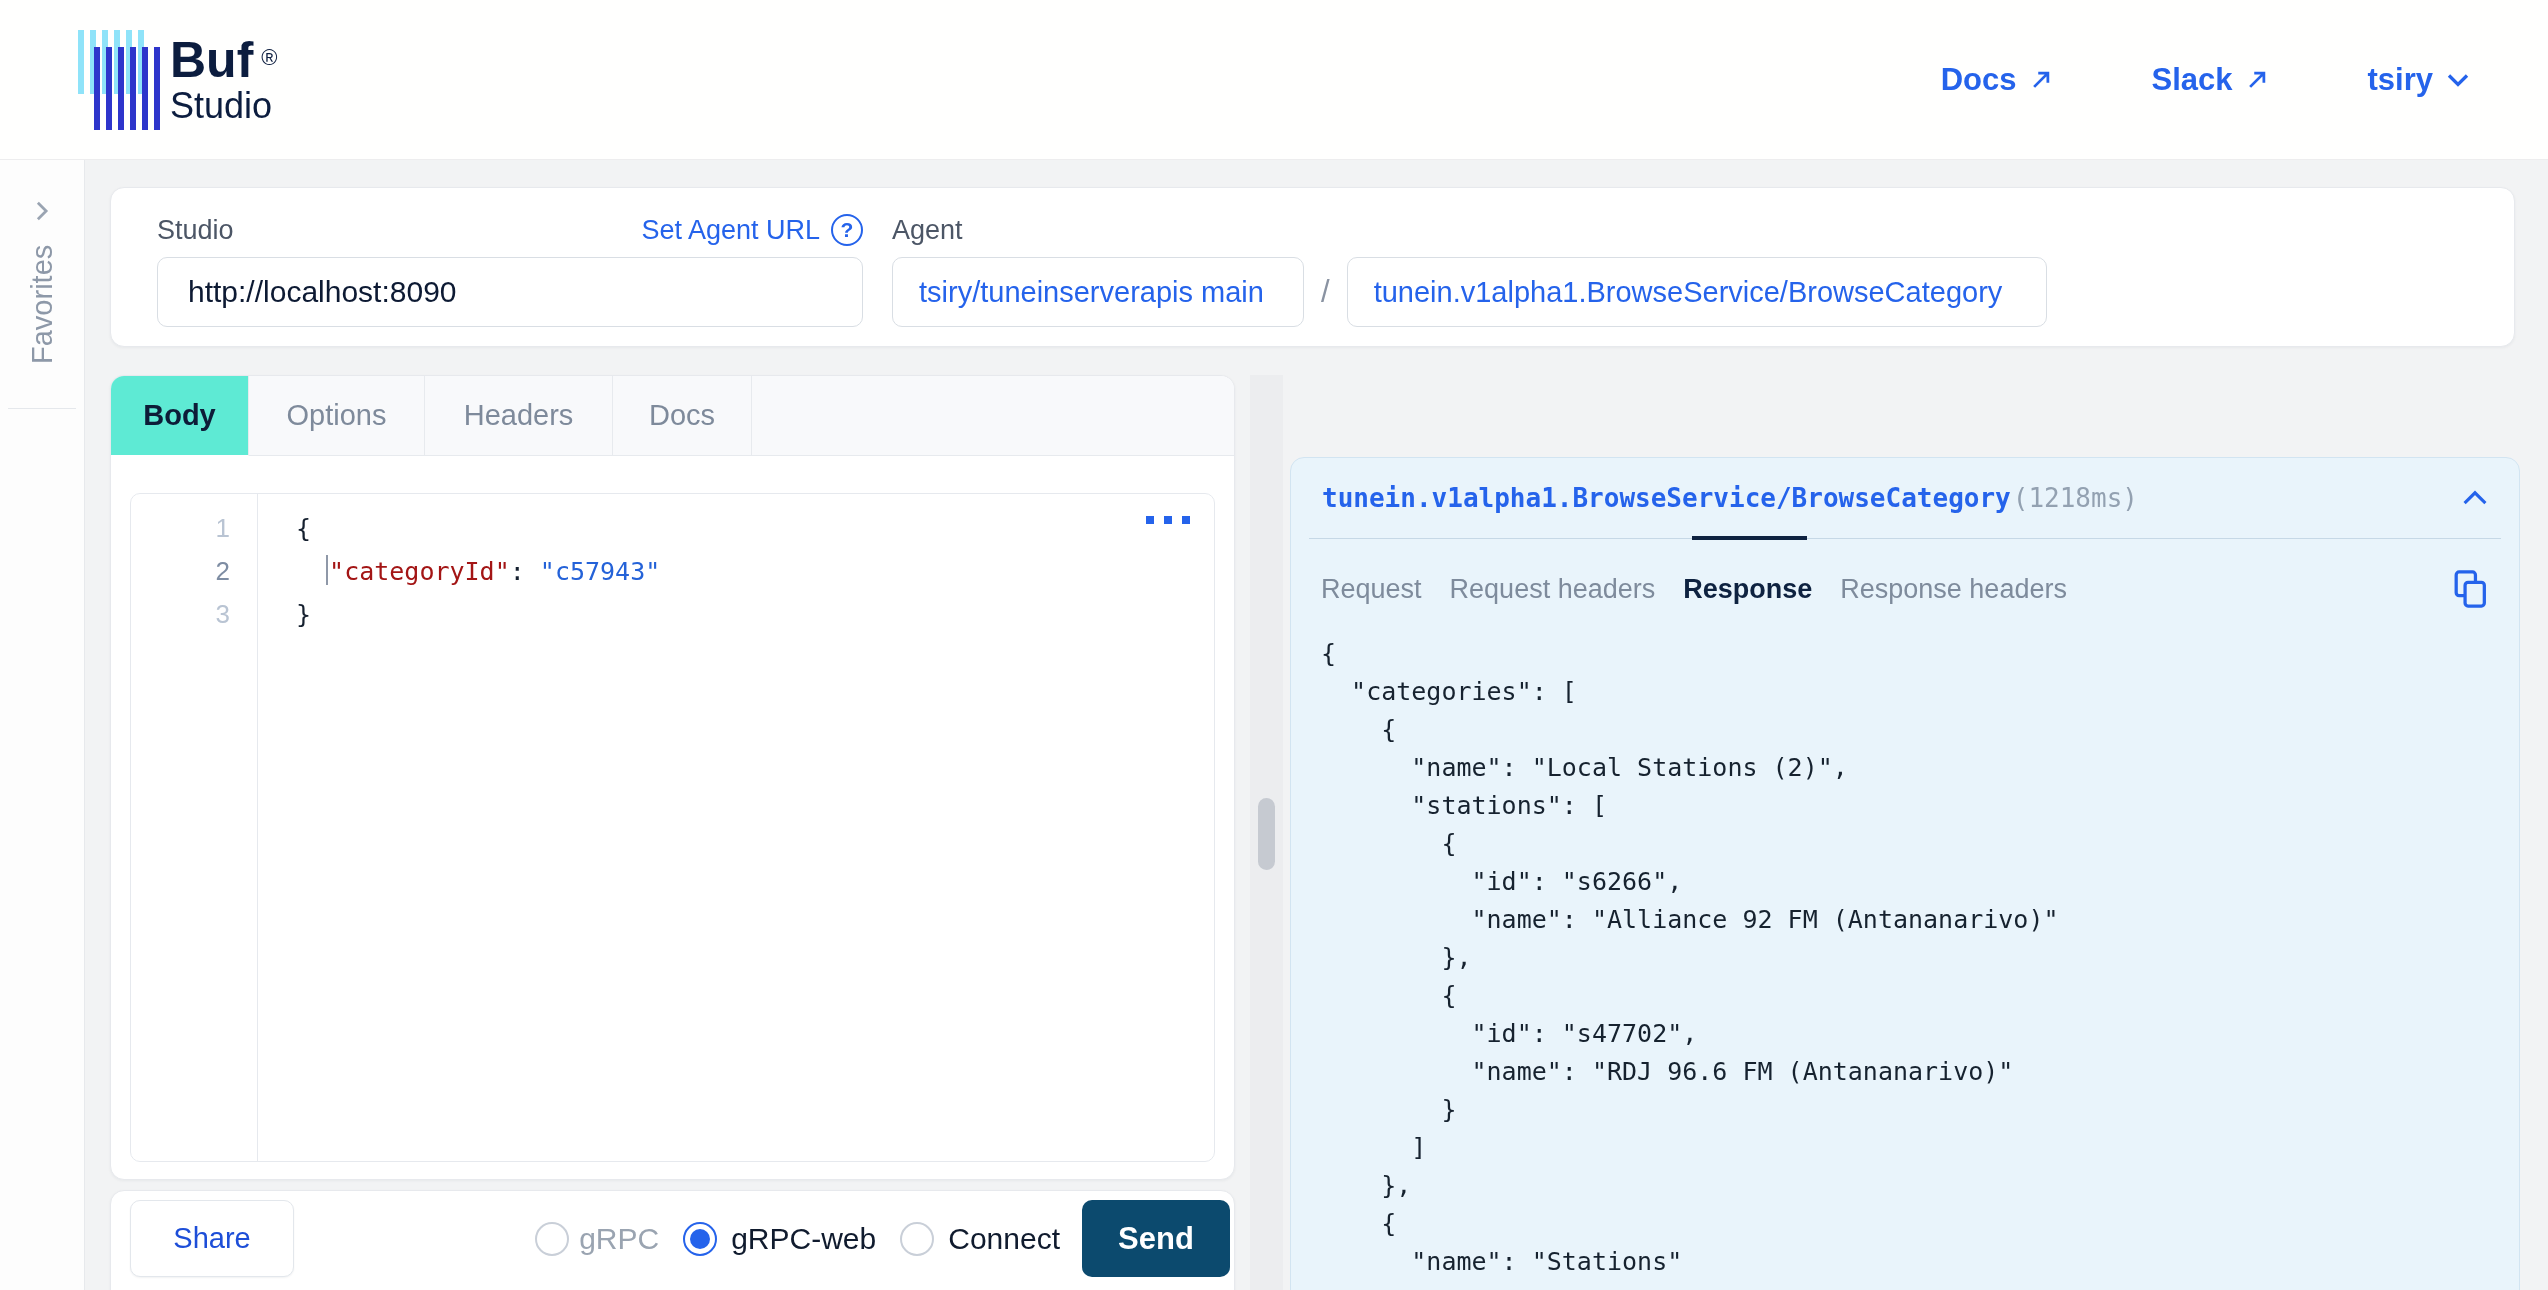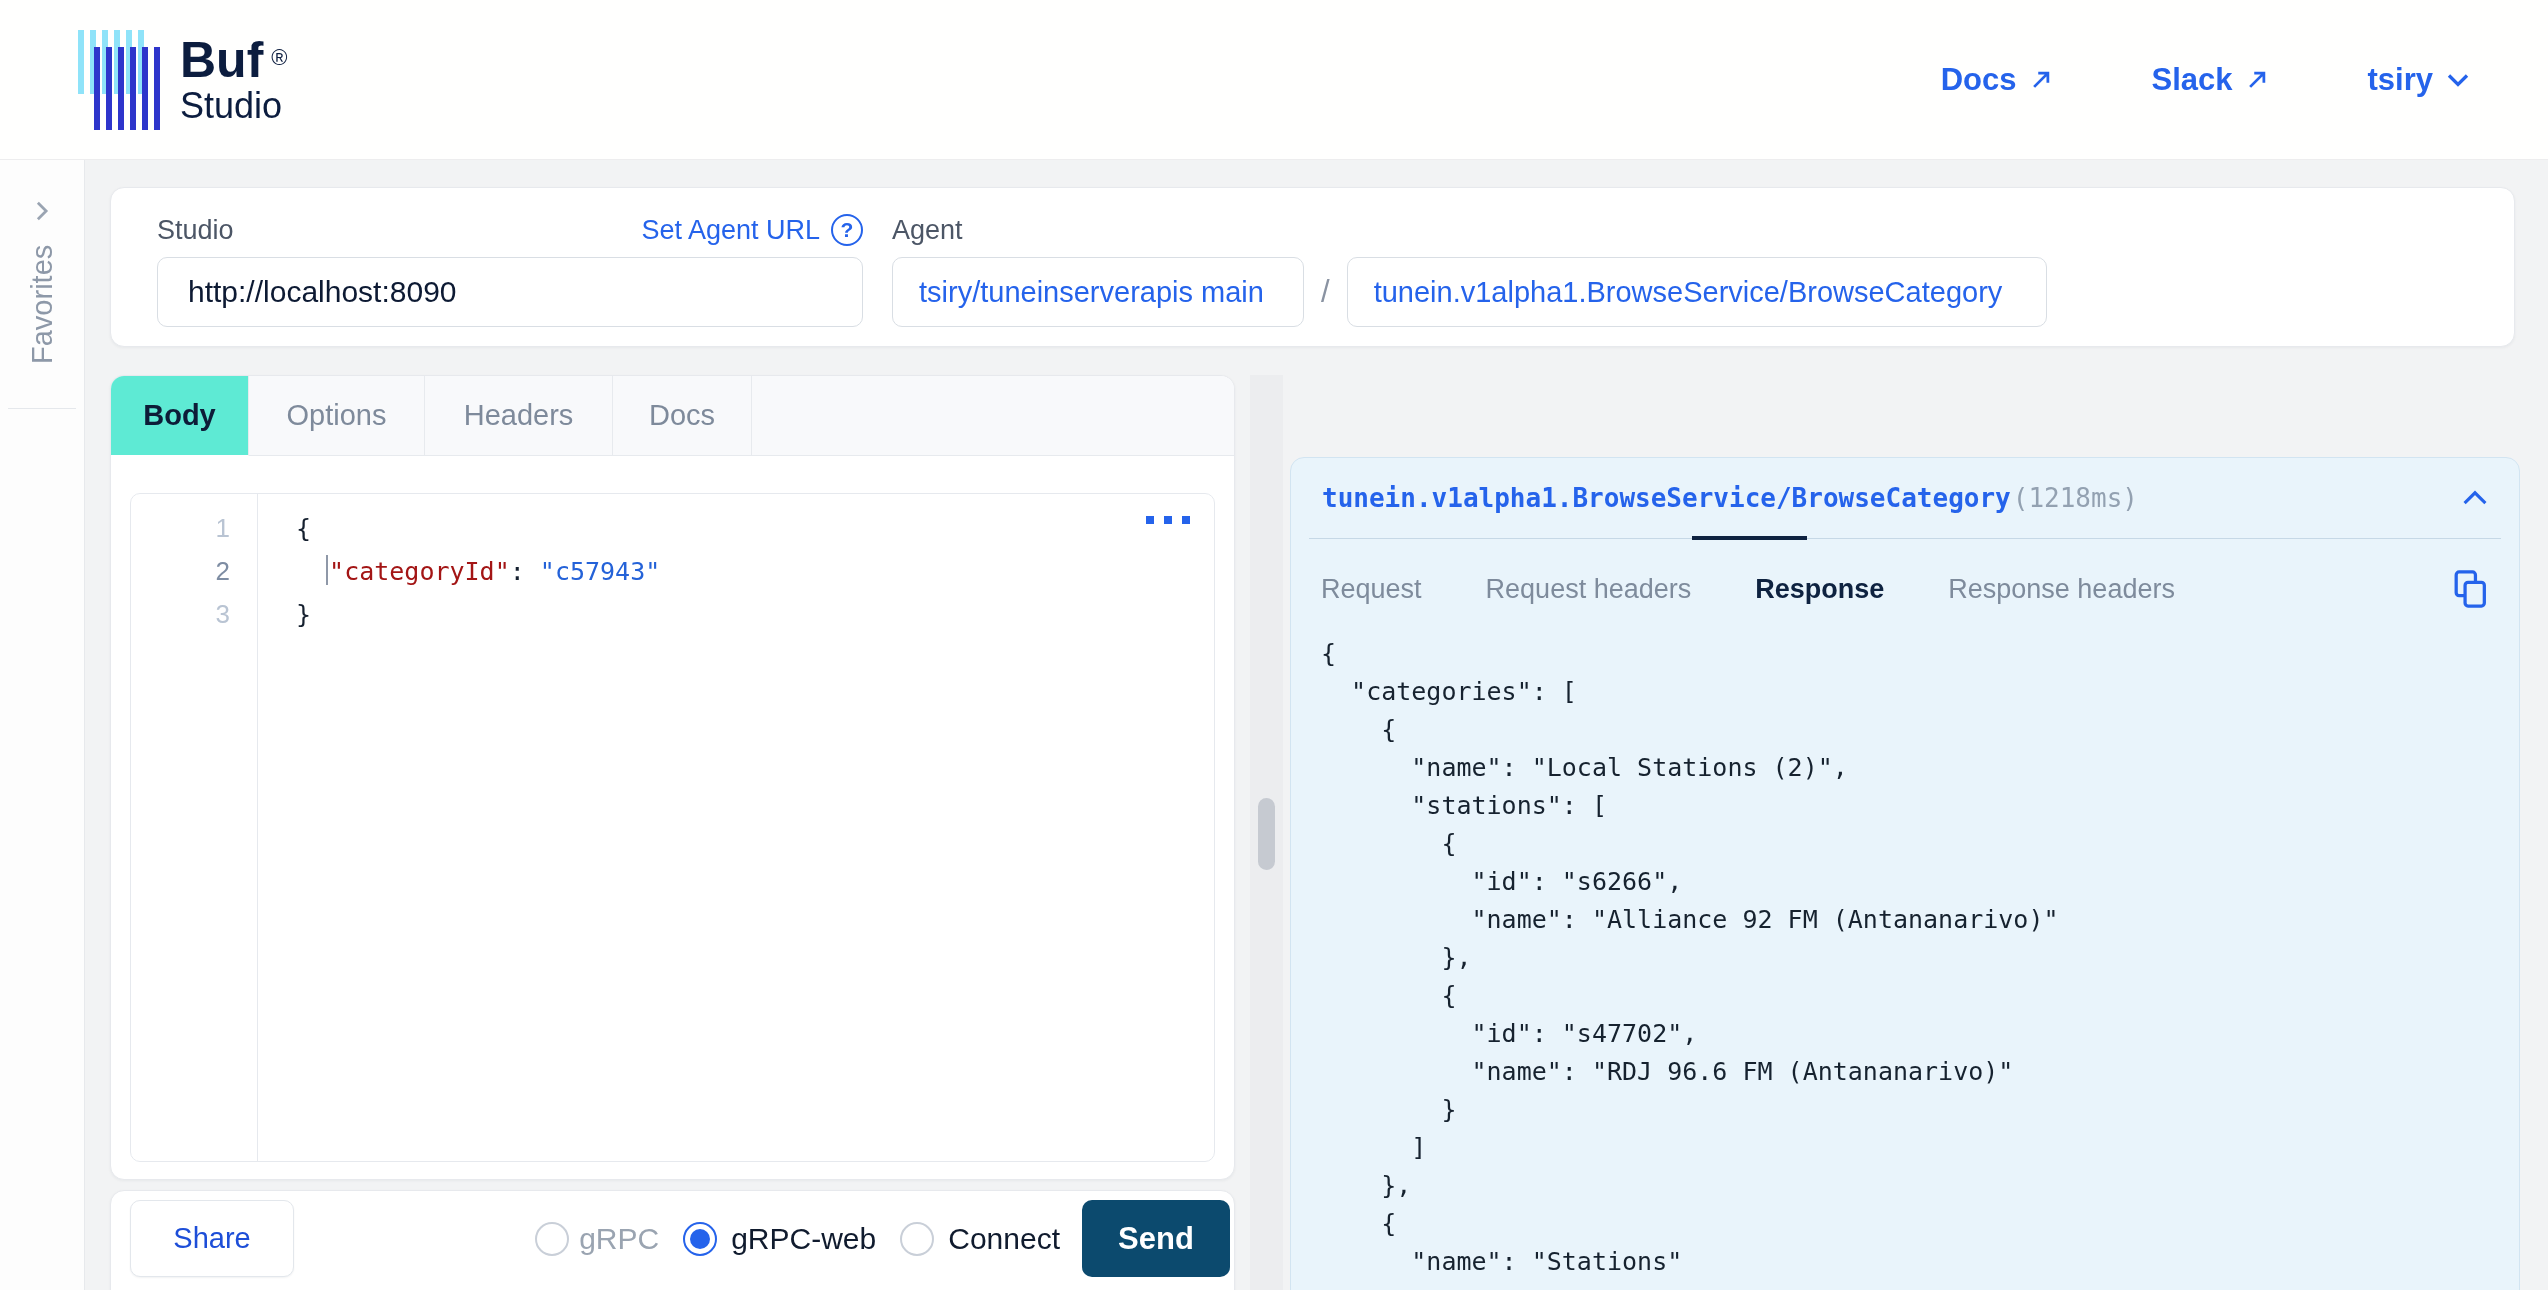--- a/index.html
+++ b/index.html
@@ -2,21 +2,21 @@
 <html><head>
 <meta charset="utf-8">
 <style>
   html,body{margin:0;padding:0;background:#e8e9ea;}
   .app{position:relative;width:2548px;height:1290px;overflow:hidden;
        background:#f2f3f4;font-family:"Liberation Sans",sans-serif;-webkit-font-smoothing:antialiased;}
 
   
   .topbar{position:absolute;left:0;top:0;width:100%;height:160px;background:#fffffe;
           border-bottom:1px solid #ededee;display:flex;align-items:center;padding:0 78px;box-sizing:border-box;}
-  .logo{display:flex;align-items:center;gap:20px;}
+  .logo{display:flex;align-items:center;gap:10px;}
   .brand-line{font-size:50px;font-weight:700;color:#0c1d3f;line-height:52px;display:flex;align-items:flex-start;}
   .brand-reg{font-size:22px;font-weight:400;margin-left:8px;position:relative;top:-2px;}
   .brand-sub{font-size:36px;font-weight:400;color:#0c1d3f;line-height:40px;}
   .nav{margin-left:auto;display:flex;align-items:center;gap:100px;}
   .nav-item{display:flex;align-items:center;gap:13px;color:#2563eb;font-size:31px;font-weight:600;cursor:pointer;}
 
   
   .favorites{position:absolute;left:0;top:160px;width:84px;bottom:0;background:#fdfdfd;border-right:1px solid #e7e9ec;}
   .fav-chevron{position:absolute;top:40px;left:31px;}
   .fav-label{position:absolute;top:78px;left:0;width:84px;height:132px;display:flex;align-items:center;justify-content:center;
@@ -91,21 +91,21 @@
   .responses-dots{padding-right:20px;}
   .card-response{position:absolute;left:1206px;top:297px;width:1230px;height:840px;background:#e9f4fb;
                  border:1px solid #d2e4f1;border-radius:14px 14px 0 0;box-sizing:border-box;overflow:hidden;}
   .resp-wrap{position:relative;width:100%;height:100%;}
   .resp-header{height:80px;margin:0 18px;padding:0 13px;border-bottom:1px solid #c6d8e6;display:flex;align-items:center;gap:2px;
                font-family:"DejaVu Sans Mono",monospace;font-size:26px;}
   .resp-method{color:#2563eb;font-weight:700;white-space:nowrap;}
   .resp-ms{color:#93a1b1;white-space:pre;}
   .collapse-btn{margin-left:auto;cursor:pointer;display:flex;align-items:center;}
   .resp-indicator{position:absolute;left:401px;top:78px;width:115px;height:4px;background:#0e2240;}
-  .resp-tabs{display:flex;gap:64px;align-items:center;padding:30px 30px 0;font-size:27px;color:#7e8b9c;}
+  .resp-tabs{display:flex;gap:28px;align-items:center;padding:30px 30px 0;font-size:27px;color:#7e8b9c;}
   .resp-tab{cursor:pointer;white-space:nowrap;}
   .resp-tab.active{color:#0e2240;font-weight:600;}
   .copy-btn{margin-left:auto;cursor:pointer;display:flex;align-items:center;}
   .resp-body{padding:26px 30px 0;font-family:"DejaVu Sans Mono",monospace;font-size:25px;color:#16222f;}
   .rline{white-space:pre;height:38px;line-height:38px;}
 </style>
 </head>
 <body>
 
 <div class="app">

